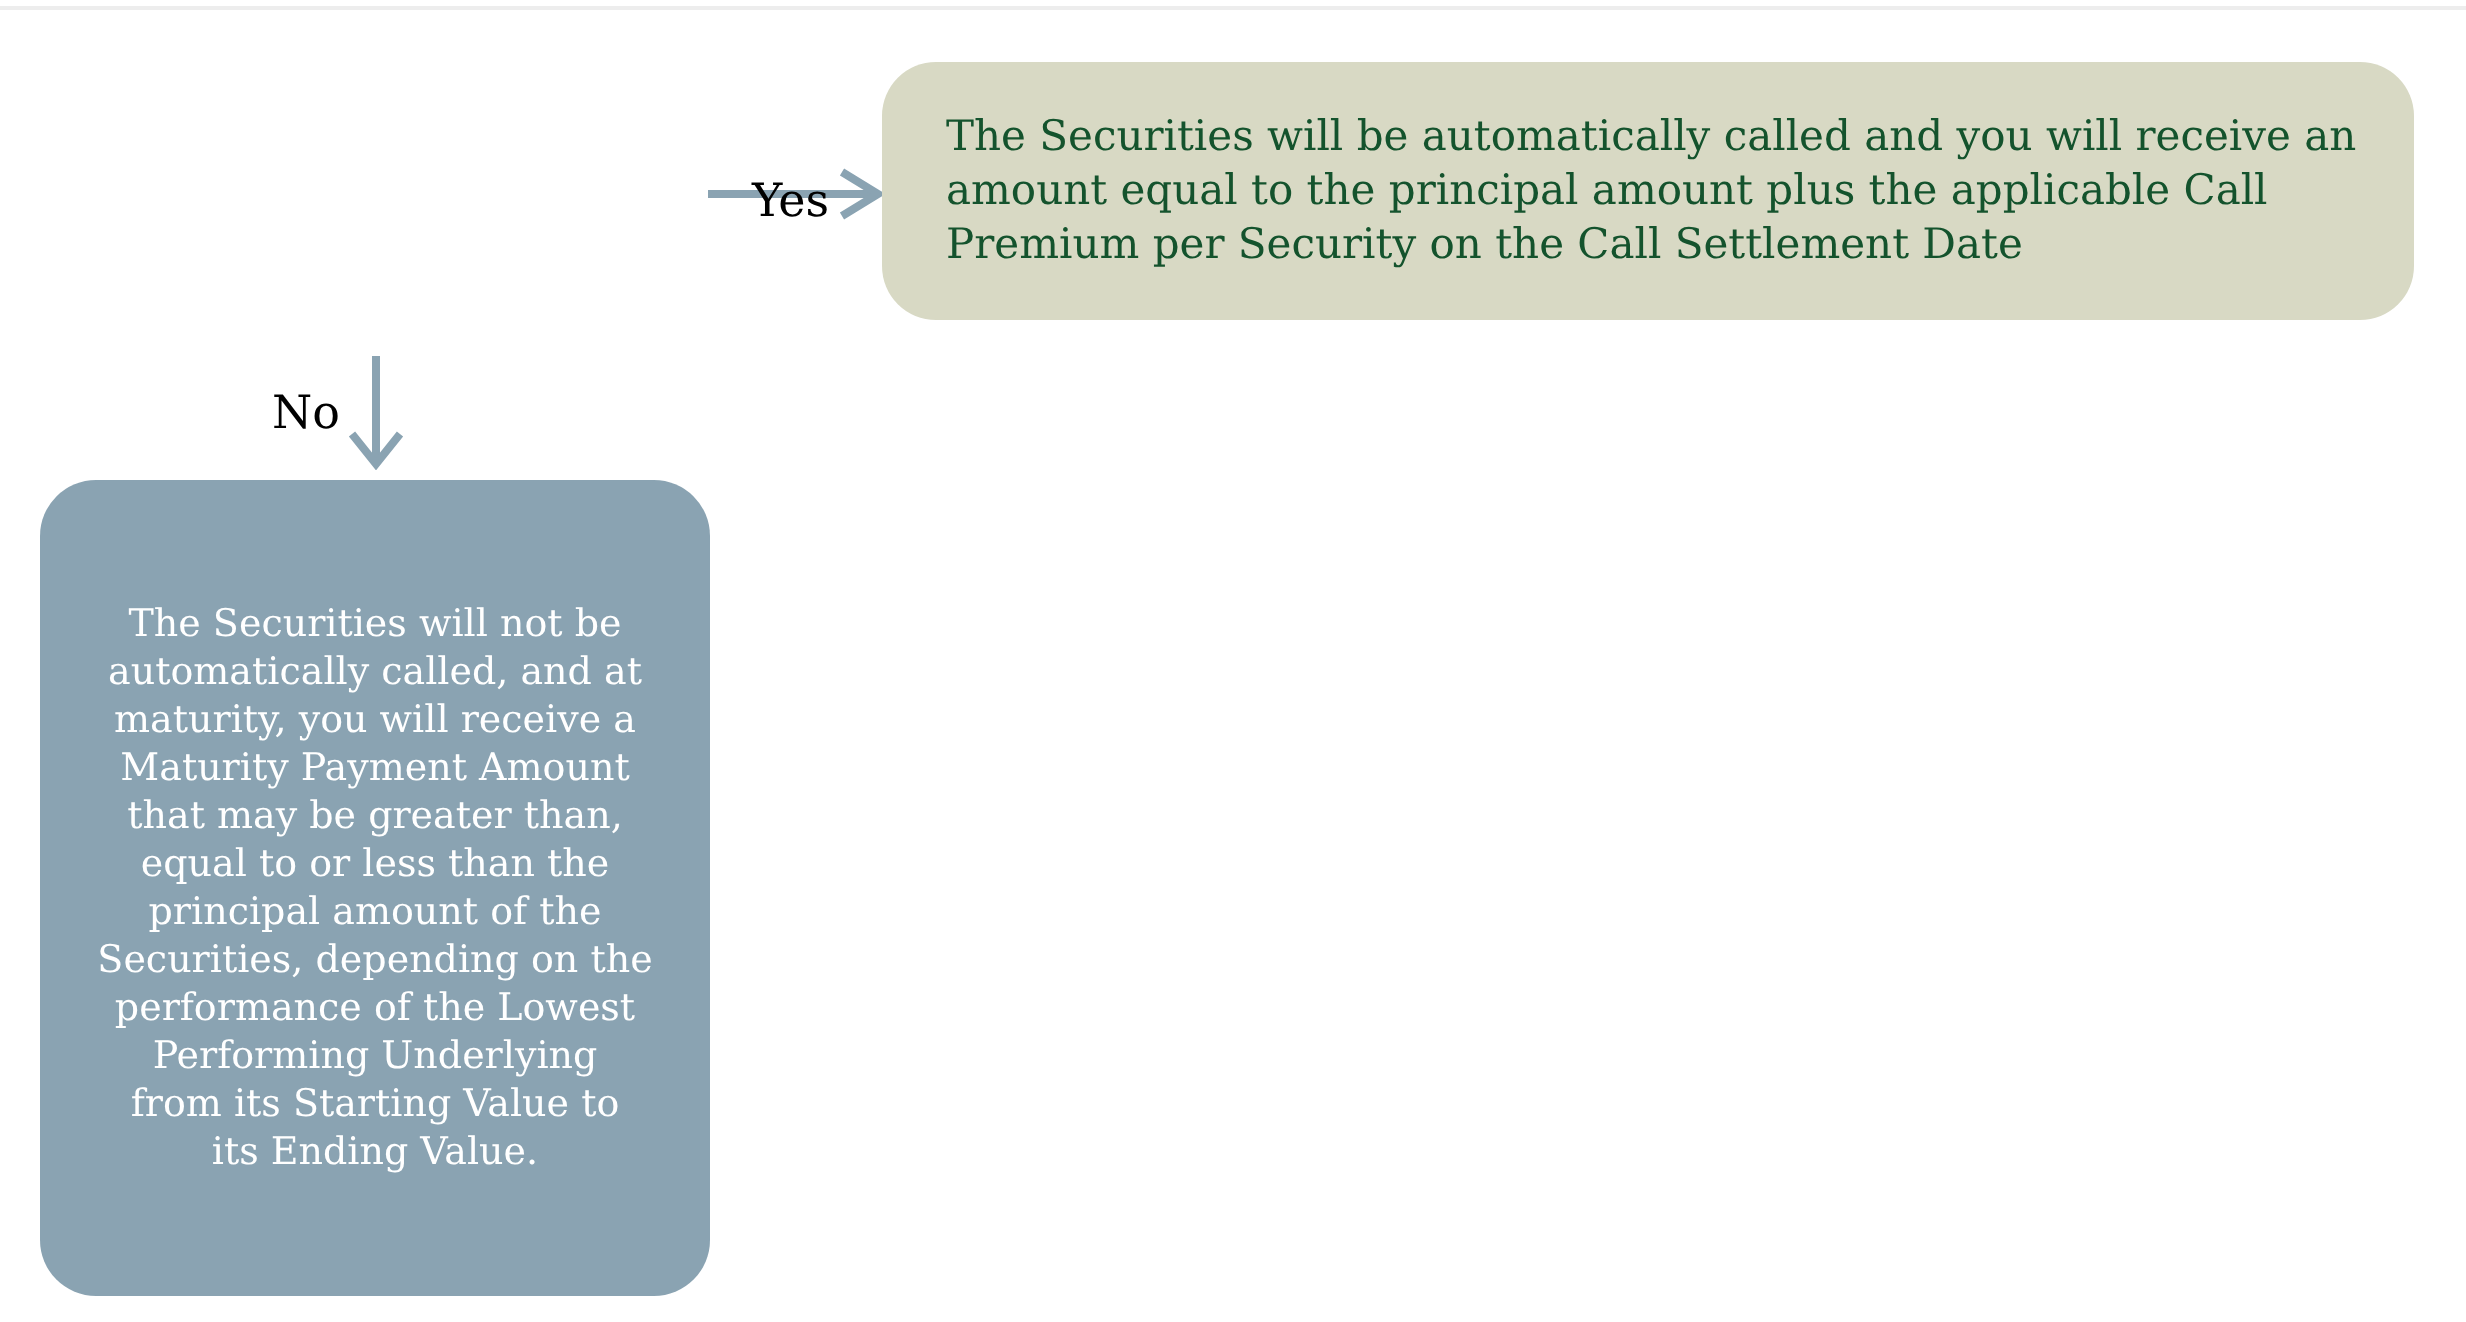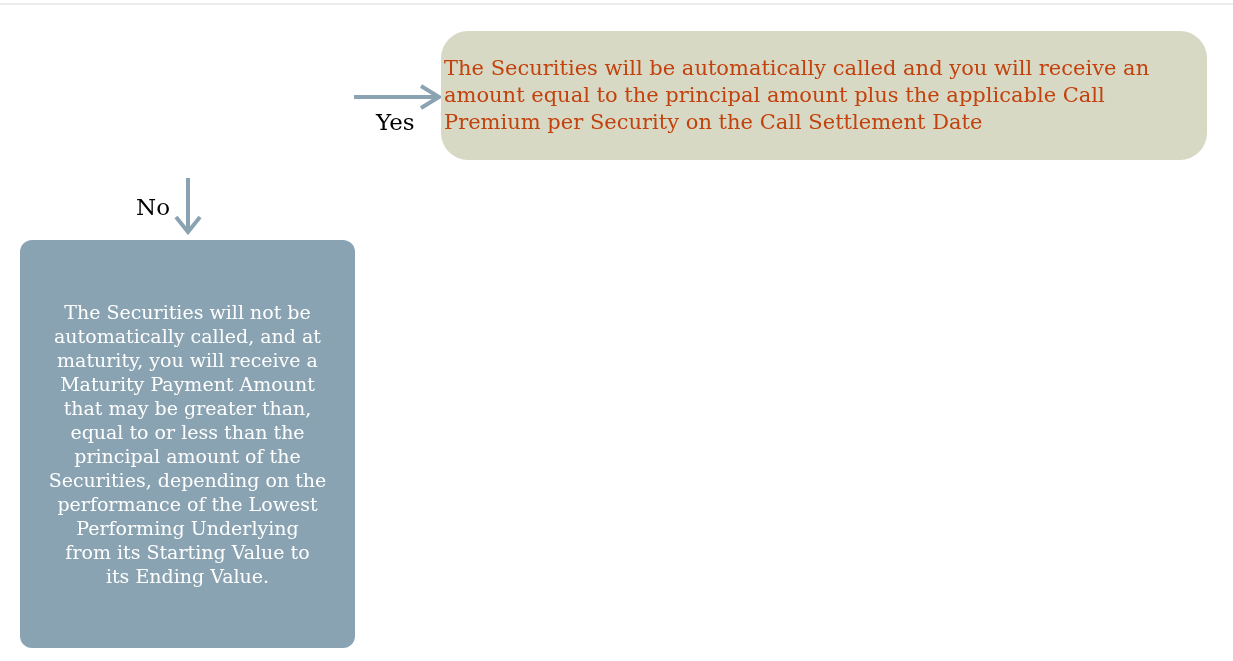--- a/index.html
+++ b/index.html
@@ -45,49 +45,49 @@
     line-height: 24px;
     text-align: center;
   }
   .yes-outcome-box {
     left: 441px;
     top: 31px;
     width: 766px;
     height: 129px;
     border-radius: 27px;
     background: var(--beige);
-    color: #c2410c;
+    color: #14532d;
     font-size: 21px;
     line-height: 27px;
     text-align: left;
     justify-content: flex-start;
-    padding-left: 3px;
+    padding-left: 32px;
     padding-right: 14px;
   }
   .no-outcome-box {
     left: 20px;
     top: 240px;
     width: 335px;
     height: 408px;
-    border-radius: 12px;
+    border-radius: 28px;
     background: var(--blue);
     color: #ffffff;
     font-size: 19px;
     line-height: 24px;
     text-align: center;
   }
   .branch-label {
     position: absolute;
     color: #000000;
     font-size: 23px;
     line-height: 28px;
   }
   .yes-label {
     left: 376px;
-    top: 108px;
+    top: 87px;
   }
   .no-label {
     left: 136px;
     top: 193px;
   }
   .arrow {
     position: absolute;
   }
   .yes-arrow {
     left: 353px;

